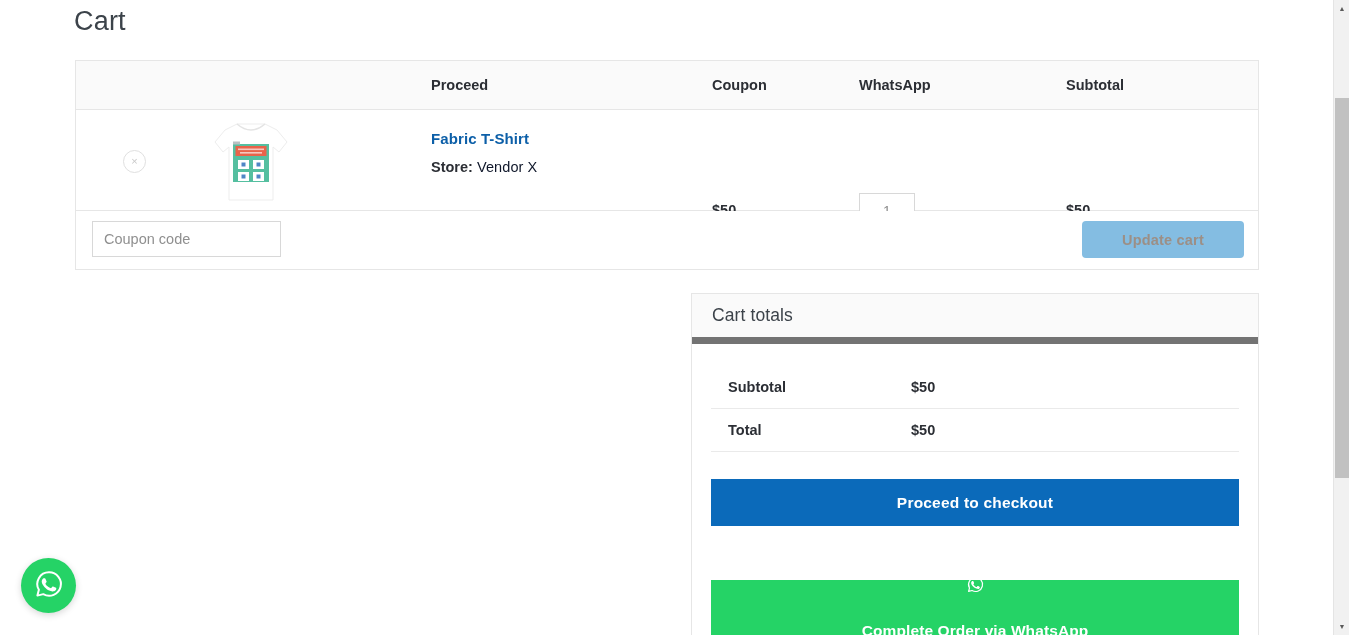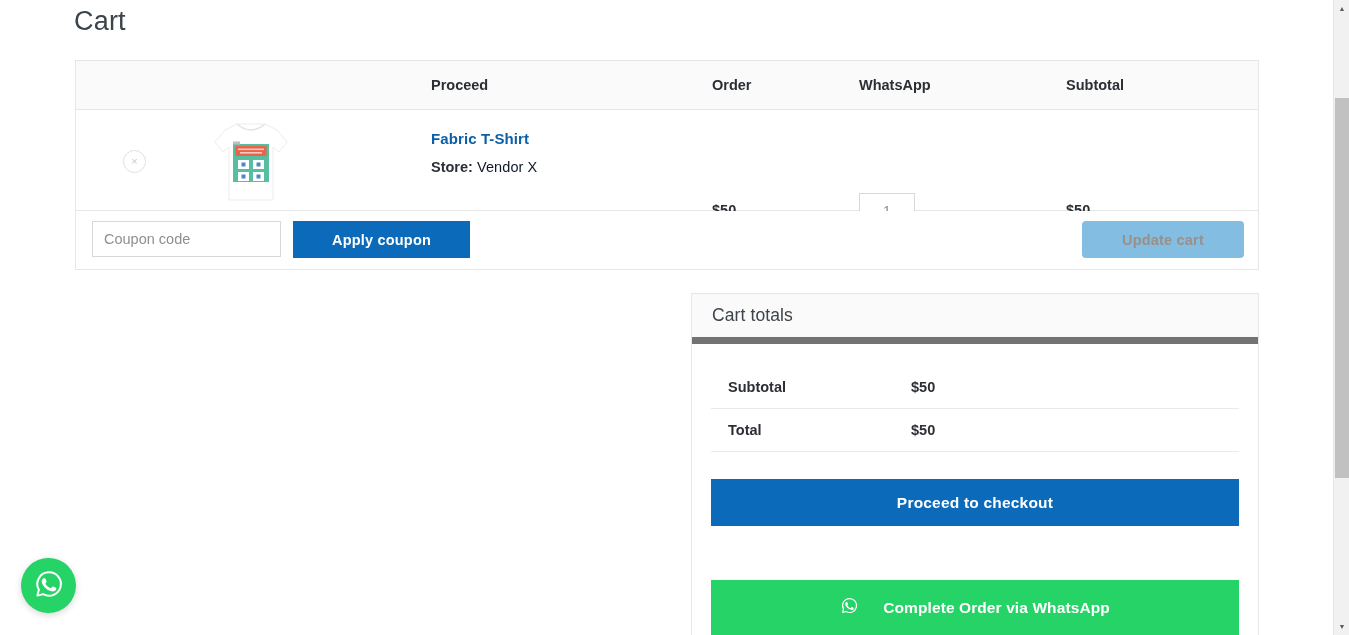--- a/index.html
+++ b/index.html
@@ -251,20 +251,21 @@
     width: 528px; height: 55px;
     background: #25d366;
     border: none;
     color: #ffffff;
     font-family: "Liberation Sans", sans-serif;
     font-size: 15.5px;
     font-weight: 700;
     letter-spacing: 0.1px;
     cursor: pointer;
     border-radius: 0;
+    flex-direction: column;
   }
 
   
   .fab-whatsapp {
     position: absolute;
     left: 21px; top: 558px;
     width: 55px; height: 55px;
     border-radius: 50%;
     background: #25d366;
     border: none;
@@ -306,21 +307,21 @@
 <body>
 
 <div id="viewport">
 
   <div class="page-title">Cart</div>
 
   <div class="cart-table">
 
     <div class="cart-head">
       <div class="th th-product">Proceed</div>
-      <div class="th th-price">Order</div>
+      <div class="th th-price">Coupon</div>
       <div class="th th-quantity">WhatsApp</div>
       <div class="th th-subtotal">Subtotal</div>
     </div>
 
     <div class="cart-row">
 
       <button class="remove-btn">
         <span>×</span>
       </button>
 
@@ -360,21 +361,20 @@
 
       <div class="cell-price">$50</div>
 
       <input class="qty-input" type="text" value="1" style="">
 
       <div class="cell-subtotal">$50</div>
     </div>
 
     <div class="coupon-row">
       <input class="coupon-input" type="text" placeholder="Coupon code" style="">
-      <button class="btn-apply">Apply coupon</button>
       <button class="btn-update">Update cart</button>
     </div>
 
   </div>
 
   <div class="totals-panel">
     <div class="totals-head">
       <span class="title">Cart totals</span>
     </div>
     <div class="totals-body">

